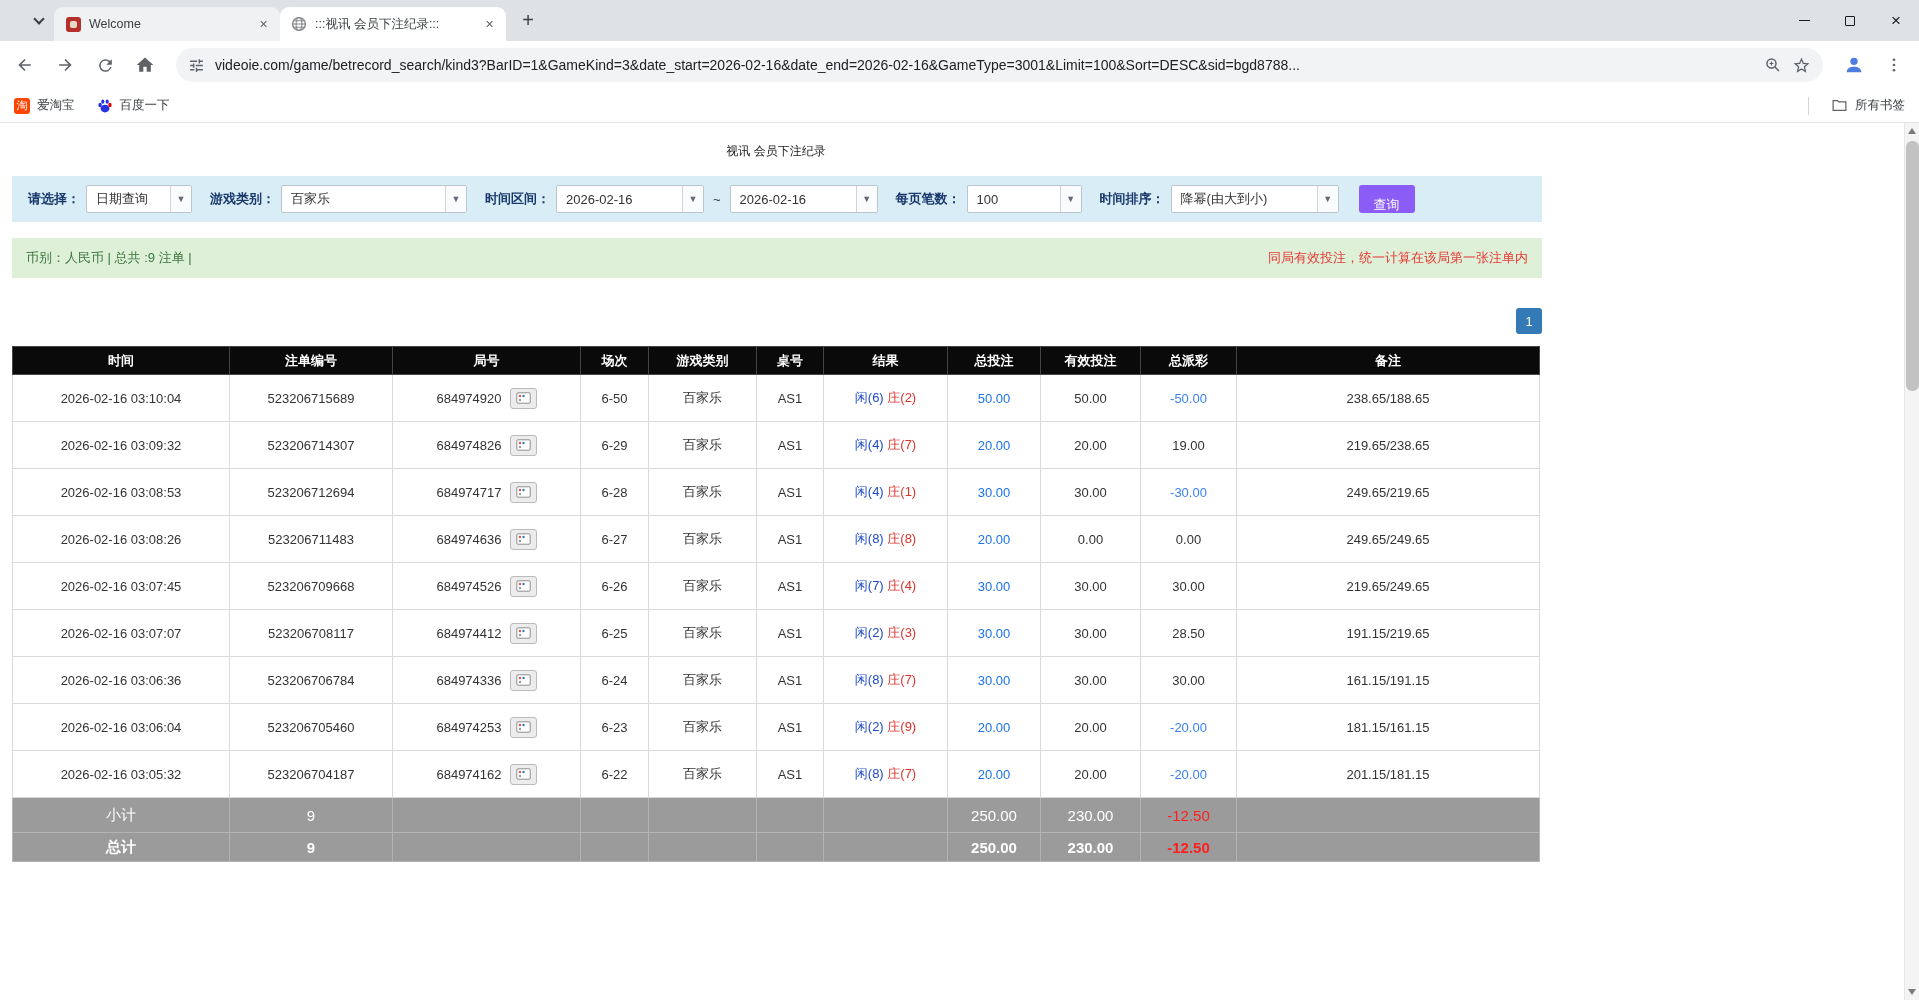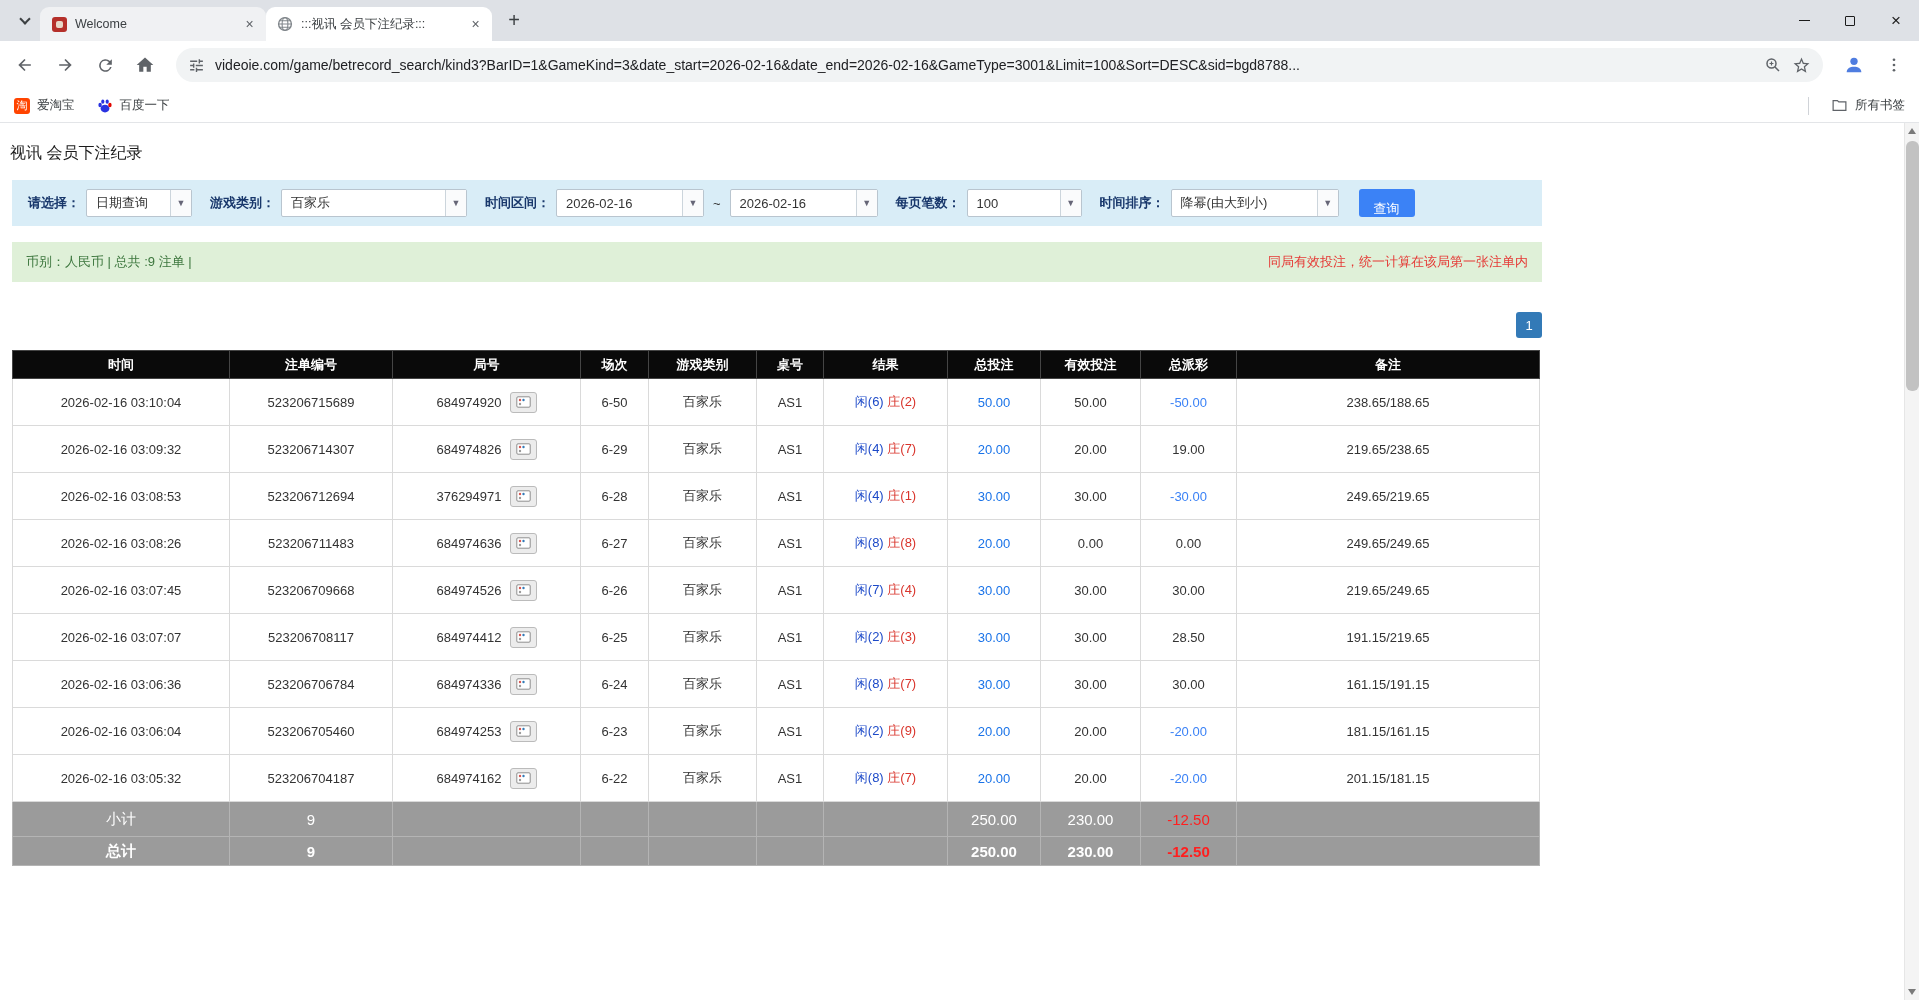--- a/index.html
+++ b/index.html
@@ -1,21 +1,21 @@
 <!DOCTYPE html>
 <html><head>
 <meta charset="utf-8">
 <style>
   * { margin:0; padding:0; box-sizing:border-box; }
   html,body { width:1919px; height:1000px; overflow:hidden; }
   body { font-family:"Liberation Sans","DejaVu Sans",sans-serif; background:#fff; color:#222; }
   .window { width:1919px; height:1000px; display:flex; flex-direction:column; }
 
   
-  .tabstrip { height:41px; background:#dee1e6; display:flex; align-items:center; padding-left:12px; position:relative; flex:0 0 auto; }
+  .tabstrip { height:41px; background:#dee1e6; display:flex; align-items:center; padding-left:26px; position:relative; flex:0 0 auto; }
   .tab-chevron { width:26px; height:26px; display:flex; align-items:center; justify-content:center; cursor:pointer; }
   .chev { width:8px; height:8px; border-right:2px solid #3c4043; border-bottom:2px solid #3c4043; transform:rotate(45deg); margin-top:-4px; }
   .tab { height:34px; align-self:flex-end; width:226px; border-radius:9px 9px 0 0; display:flex; align-items:center; gap:8px; padding:0 8px 0 11px; font-size:12.5px; color:#3c4043; cursor:pointer; }
   .tab.inactive { background:#f0f1f3; margin-left:2px; }
   .tab.active { background:#ffffff; }
   .tab .tab-title { flex:1; white-space:nowrap; overflow:hidden; text-overflow:clip; }
   .tab-close { width:17px; height:17px; border-radius:50%; display:flex; align-items:center; justify-content:center; font-size:14px; color:#5f6368; cursor:pointer; flex:0 0 auto; }
   .favicon { width:16px; height:16px; flex:0 0 auto; display:flex; align-items:center; justify-content:center; }
   .fav-red { width:15px; height:15px; border-radius:3px; background:#b5302a; position:relative; }
   .fav-red::after { content:""; position:absolute; left:4px; top:4px; width:7px; height:7px; border-radius:2px; background:#e8d8c8; }
@@ -35,29 +35,29 @@
   
   .bookmarks { height:34px; background:#fff; display:flex; align-items:center; padding:0 14px; gap:22px; border-bottom:1px solid #e3e5e8; font-size:12.5px; color:#3c4043; flex:0 0 auto; }
   .bm-item { display:flex; align-items:center; gap:7px; cursor:pointer; }
   .bm-spacer { flex:1; }
   .bm-divider { width:1px; height:18px; background:#d0d3d8; }
   .taobao-ico { width:16px; height:16px; border-radius:3px; background:#ff4400; color:#fff; font-size:11px; display:flex; align-items:center; justify-content:center; }
 
   
   .page { position:relative; flex:1; background:#fff; overflow:hidden; }
   .content { width:1530px; margin-left:12px; padding-top:20px; }
-  .page-title { font-size:16px; font-weight:400; color:#1a1a1a; margin-bottom:16px; margin-left:-2px; }
+  .page-title { font-size:12px; font-weight:400; color:#1a1a1a; margin-bottom:16px; margin-left:-2px;text-align:center; }
 
   .filter-bar { background:#d9edf7; height:46px; display:flex; align-items:center; padding:0 14px; gap:6px; font-size:13px; margin-bottom:16px; }
   .flabel { color:#18376b; font-weight:bold; margin-left:12px; white-space:nowrap; }
   .flabel.first { margin-left:2px; }
   .combo { background:#fff; border:1px solid #b9c5cf; height:28px; display:flex; align-items:center; border-radius:2px; cursor:pointer; }
   .combo .val { padding:0 9px; color:#333; flex:1; white-space:nowrap; }
   .combo .arrow { width:21px; height:100%; border-left:1px solid #ccd5dc; display:flex; align-items:center; justify-content:center; color:#667; font-size:9px; background:#fafbfc; }
-  .search-btn { margin-left:14px; background:#3b82f6; color:#fff; border:none; height:28px; padding:11px 15px; border-radius:3px; font-size:13px; cursor:pointer; }
+  .search-btn { margin-left:14px; background:#8b5cf6; color:#fff; border:none; height:28px; padding:11px 15px; border-radius:3px; font-size:13px; cursor:pointer; }
 
   .summary-bar { background:#dff0d8; height:40px; display:flex; align-items:center; justify-content:space-between; padding:0 14px; font-size:13px; margin-bottom:30px; }
   .summary-left { color:#3c763d; }
   .summary-right { color:#e53935; }
 
   .pagination { display:flex; justify-content:flex-end; margin-bottom:12px; }
   .page-btn { min-width:26px; height:26px; background:#337ab7; color:#fff; display:flex; align-items:center; justify-content:center; font-size:13px; border-radius:3px; cursor:pointer; }
 
   table.records { width:1527px; border-collapse:collapse; table-layout:fixed; font-size:13px; color:#333;padding-left:8px; }
   .records thead th { background:#0a0a0a; color:#fff; height:28px; font-weight:bold; font-size:13px; border:1px solid #454545; }
@@ -333,21 +333,21 @@
     <td class="blue-link">20.00</td>
     <td>20.00</td>
     <td class="colorize">19.00</td>
     <td>219.65/238.65</td>
   </tr>
             <tr>
     <td>2026-02-16 03:08:53</td>
     <td>523206712694</td>
     <td>
       <span class="round-cell-inner">
-        <span>376294971</span>
+        <span>684974717</span>
         <button class="roadmap-btn">
           <svg width="15" height="12" viewBox="0 0 15 12">
                       <rect x="0.8" y="0.8" width="13.4" height="10.4" rx="1.2" fill="#fff" stroke="#8f8f8f"></rect>
                       <circle cx="4" cy="4" r="1.2" fill="#d9534f"></circle>
                       <circle cx="7.5" cy="4" r="1.2" fill="#337ab7"></circle>
                       <circle cx="4" cy="8" r="1.2" fill="#9a9a9a"></circle>
                     </svg>
         </button>
       </span>
     </td>

